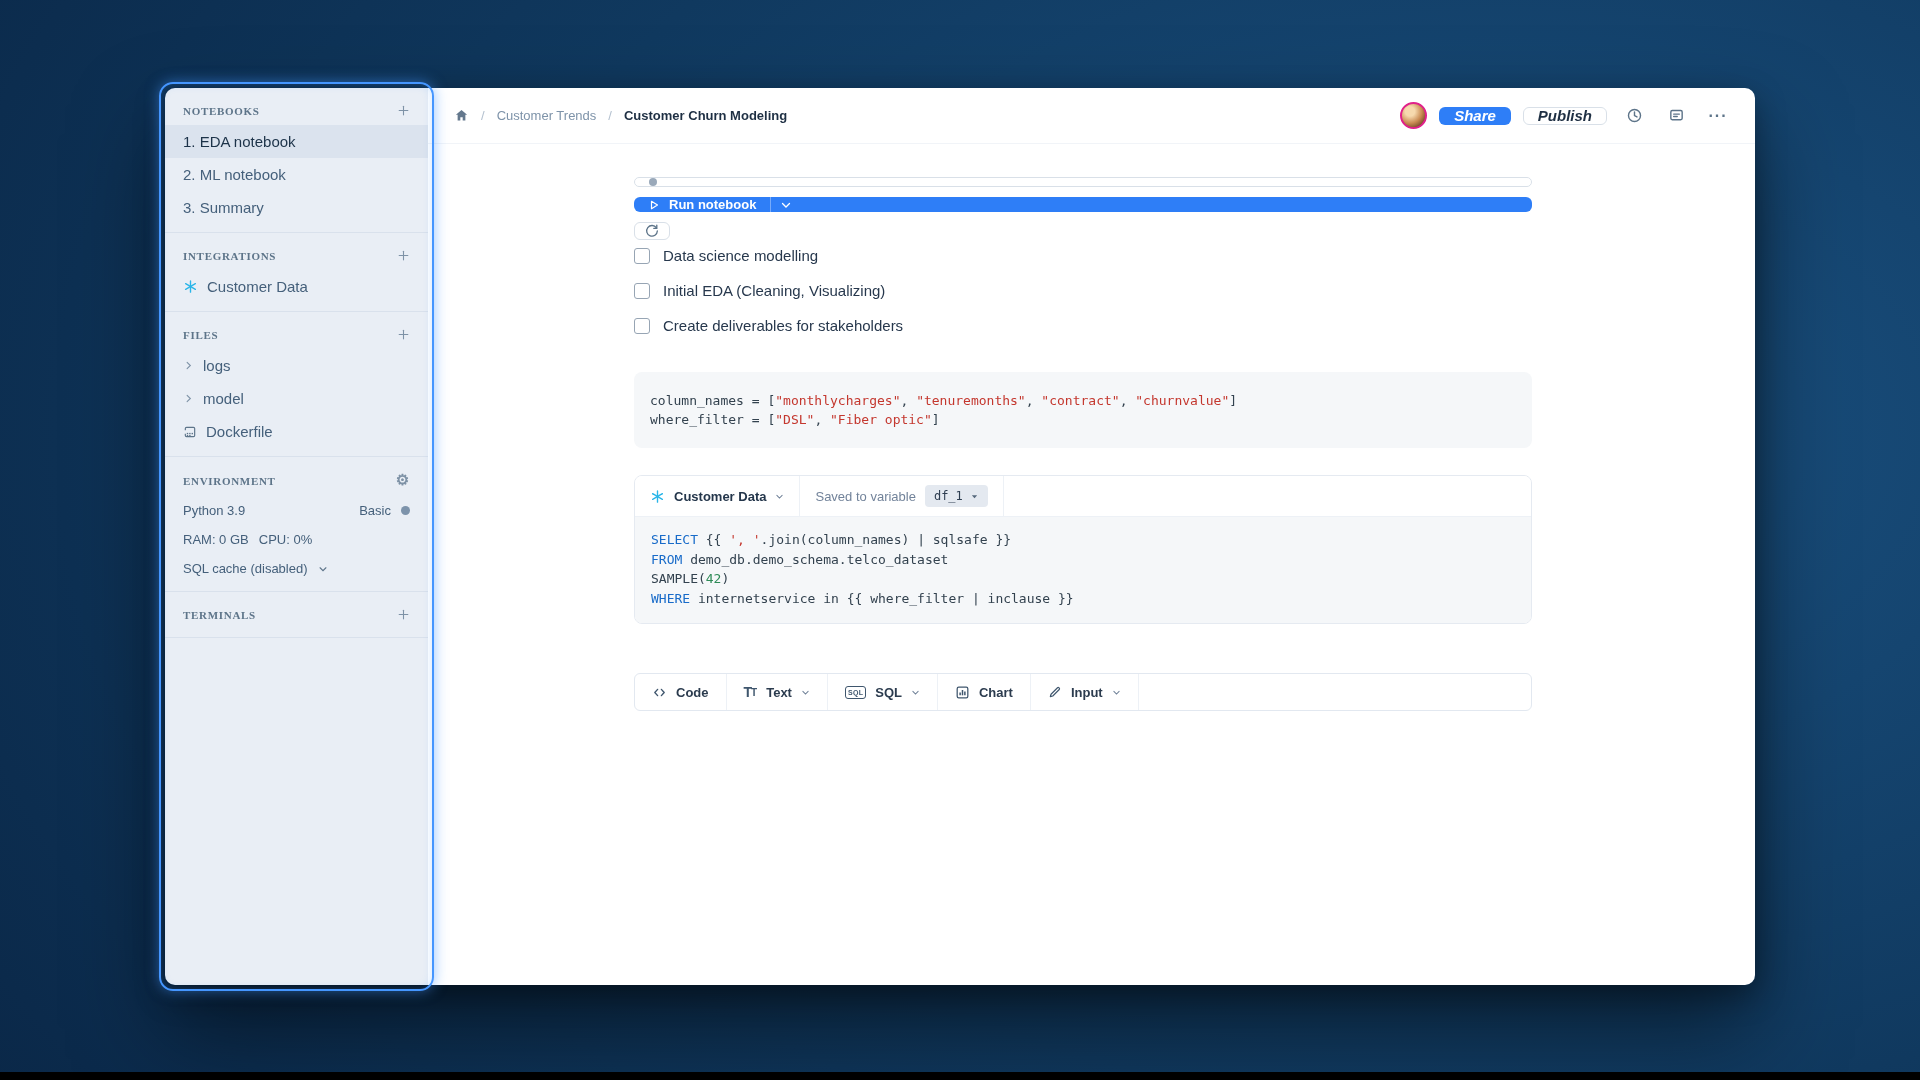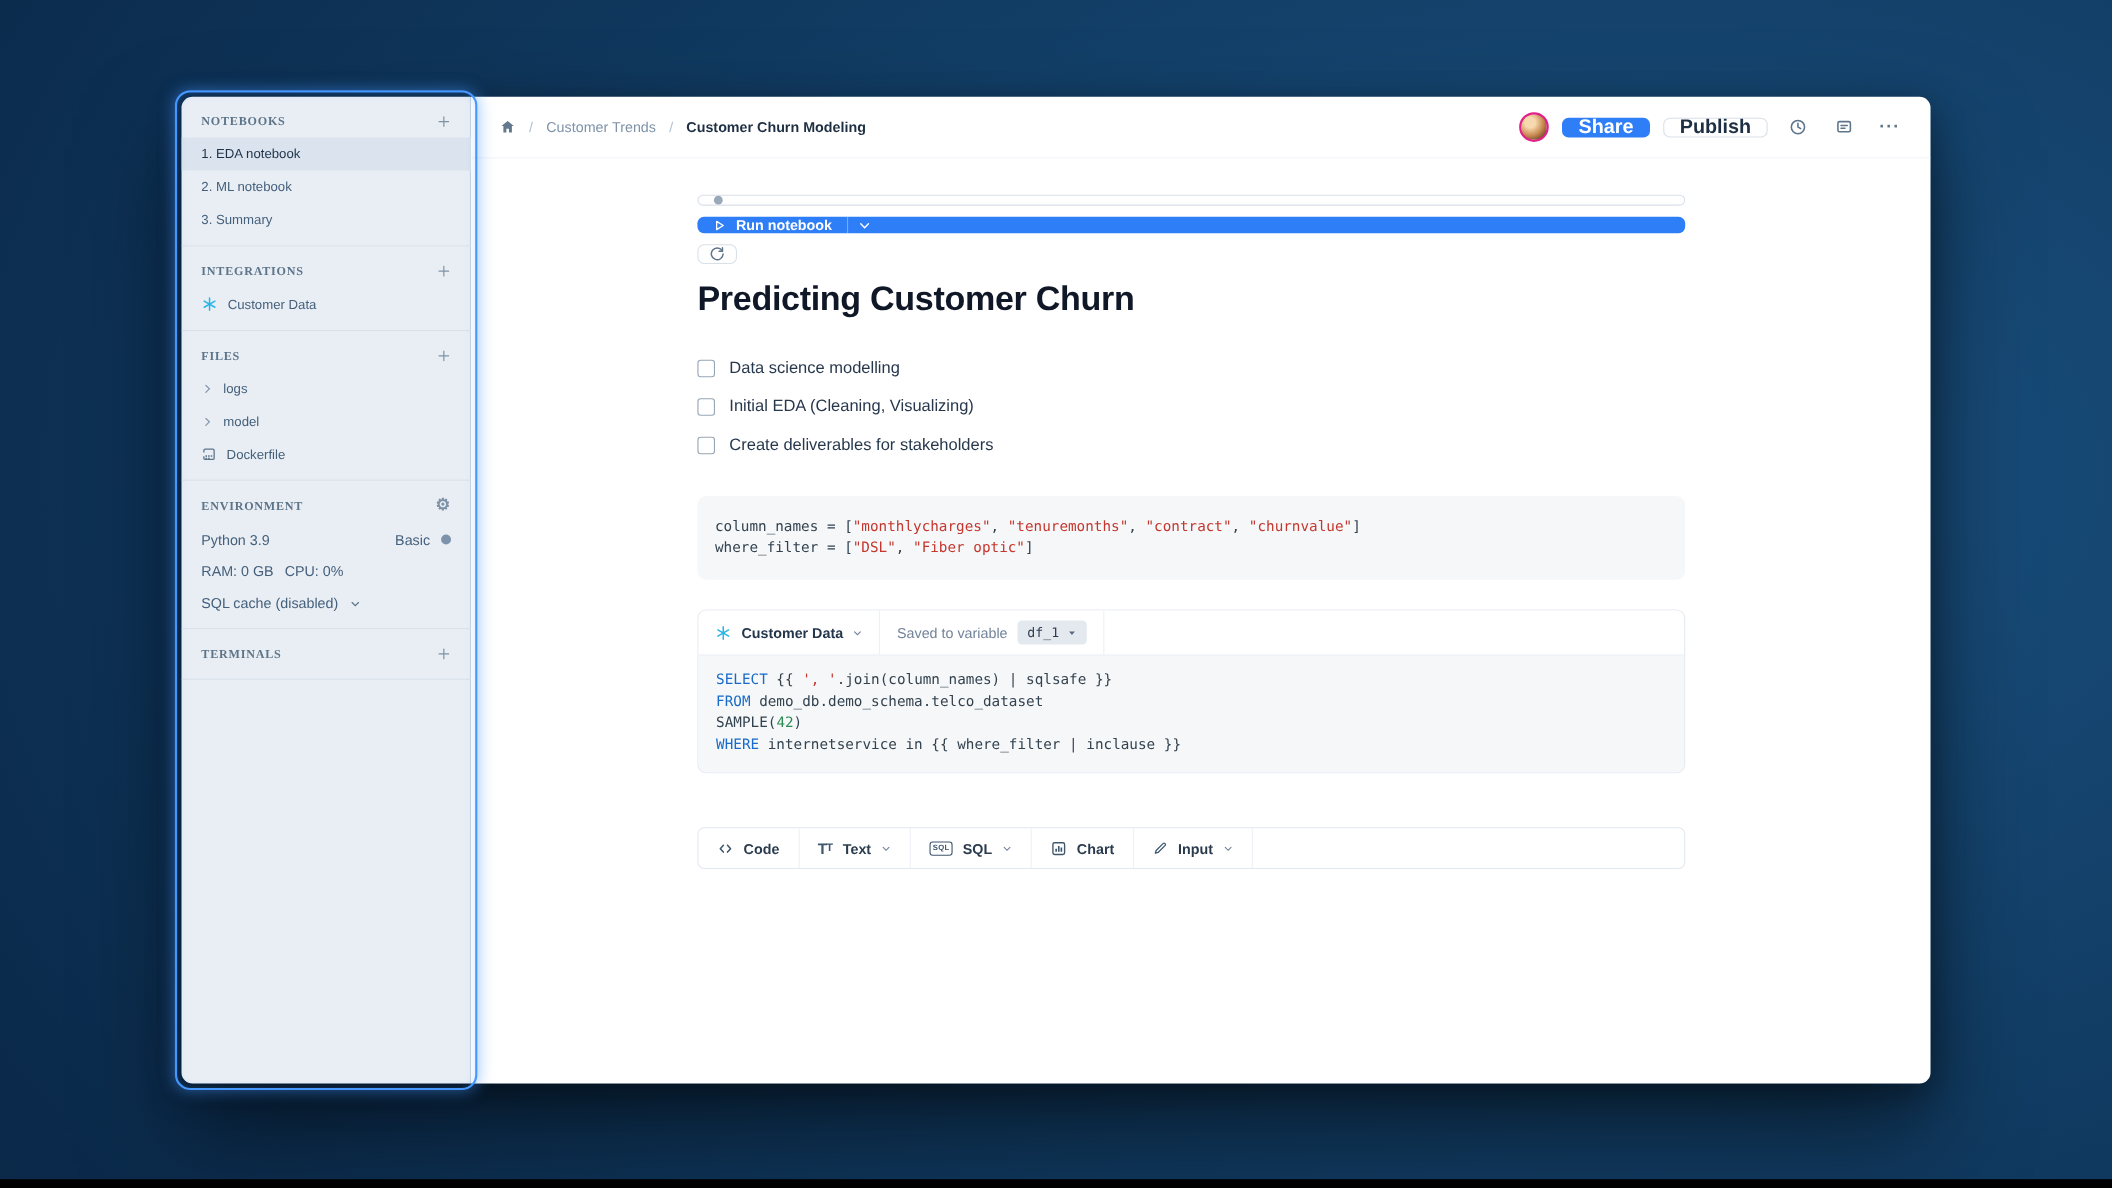--- a/index.html
+++ b/index.html
@@ -34,39 +34,39 @@
   .logo-mark { width:22px; height:22px; flex:none; }
   .logo-text { font-size:14px; font-weight:700; color:#16293c; }
   .flex-sp { flex:1; }
   .icon { display:inline-flex; align-items:center; justify-content:center; color:#5d7489; }
   .section { border-bottom:1px solid #d9e1ec; padding:6px 0 8px 0; }
   .section-header {
     display:flex; align-items:center; padding:10px 18px 8px 18px;
     font-size:11px; font-weight:700; letter-spacing:.7px; color:#5d7489;font-family:Liberation Serif, serif;
   }
   .plus-icon { margin-left:auto; color:#7e92a6; }
-  .side-item { display:flex; align-items:center; gap:9px; padding:8px 18px; font-size:12px; color:#45607b; cursor:pointer; }
+  .side-item { display:flex; align-items:center; gap:9px; padding:8px 18px; font-size:15px; color:#45607b; cursor:pointer; }
   .side-item.active { background:#dbe3ee; color:#1d3349; }
   .chev { color:#7e92a6; }
   .env-row { display:flex; align-items:center; gap:10px; padding:7px 18px; font-size:13px; color:#45607b; }
   .plan-dot { width:9px; height:9px; border-radius:50%; background:#7d93ab; display:inline-block; }
   .gear-glyph { font-size:15px; line-height:1; }
   .caret-sm { display:inline-flex; }
 
   
   .main { flex:1; background:#fff; border-radius:0 10px 10px 0; display:flex; flex-direction:column; overflow:hidden; }
   .main-header { height:56px; flex:none; display:flex; align-items:center; padding:0 22px 0 26px; border-bottom:1px solid #f1f4f8; }
   .breadcrumb { display:flex; align-items:center; gap:12px; font-size:13px; color:#8296ab; }
   .crumb-link { color:#7e93a9; cursor:pointer; }
   .crumb-sep { color:#b3c0cf; }
   .crumb-current { color:#1e2f43; font-weight:600; }
   .actions { margin-left:auto; display:flex; align-items:center; gap:12px; }
   .avatar { width:27px; height:27px; border-radius:50%; border:2px solid #e0218a;
     background: radial-gradient(circle at 35% 32%, #f6d9ae 22%, #c98a52 55%, #6b4423 85%, #3c2613 100%); }
-  .btn { border-radius:6px; font-size:18px; font-weight:600; height:18px; display:inline-flex; align-items:center; cursor:pointer; }
+  .btn { border-radius:6px; font-size:15px; font-weight:600; height:18px; display:inline-flex; align-items:center; cursor:pointer;font-style:italic; }
   .btn-share { background:#2e7ef7; color:#fff; padding:0 15px; }
   .btn-publish { background:#fff; color:#1e2f43; border:1px solid #d9e0e8; padding:0 14px; }
   .hdr-icon { width:30px; height:30px; display:flex; align-items:center; justify-content:center; color:#5d7489; cursor:pointer; }
   .ellipsis-glyph { font-size:16px; font-weight:700; letter-spacing:1px; color:#5d7489; }
 
   .scroll-area { flex:1; overflow:hidden; }
   .content { width:898px; margin-left:206px; padding-top:33px; }
 
   .run-row { display:flex; gap:10px; height:34px;flex-direction:column; }
   .run-input { flex:1; background:#fff; border:1px solid #d9e0e8; border-radius:6px; display:flex; align-items:center; padding:0 14px; }
@@ -294,21 +294,20 @@
             </span>
           </div>
           <span class="btn-refresh">
             <svg width="16" height="16" viewBox="0 0 24 24" fill="none" stroke="currentColor" stroke-width="2" stroke-linecap="round">
               <path d="M18.6 7.2 A8 8 0 1 0 20 12"></path>
                 <polyline points="19.2,3.4 19.2,8 14.6,8"></polyline>
             </svg>
           </span>
         </div>
 
-        <h1 class="doc-title">Predicting Customer Churn</h1>
 
         <div class="todo-list">
           <div class="todo">
             <span class="checkbox"></span>
             <span>Data science modelling</span>
           </div>
           <div class="todo">
             <span class="checkbox"></span>
             <span>Initial EDA (Cleaning, Visualizing)</span>
           </div>

